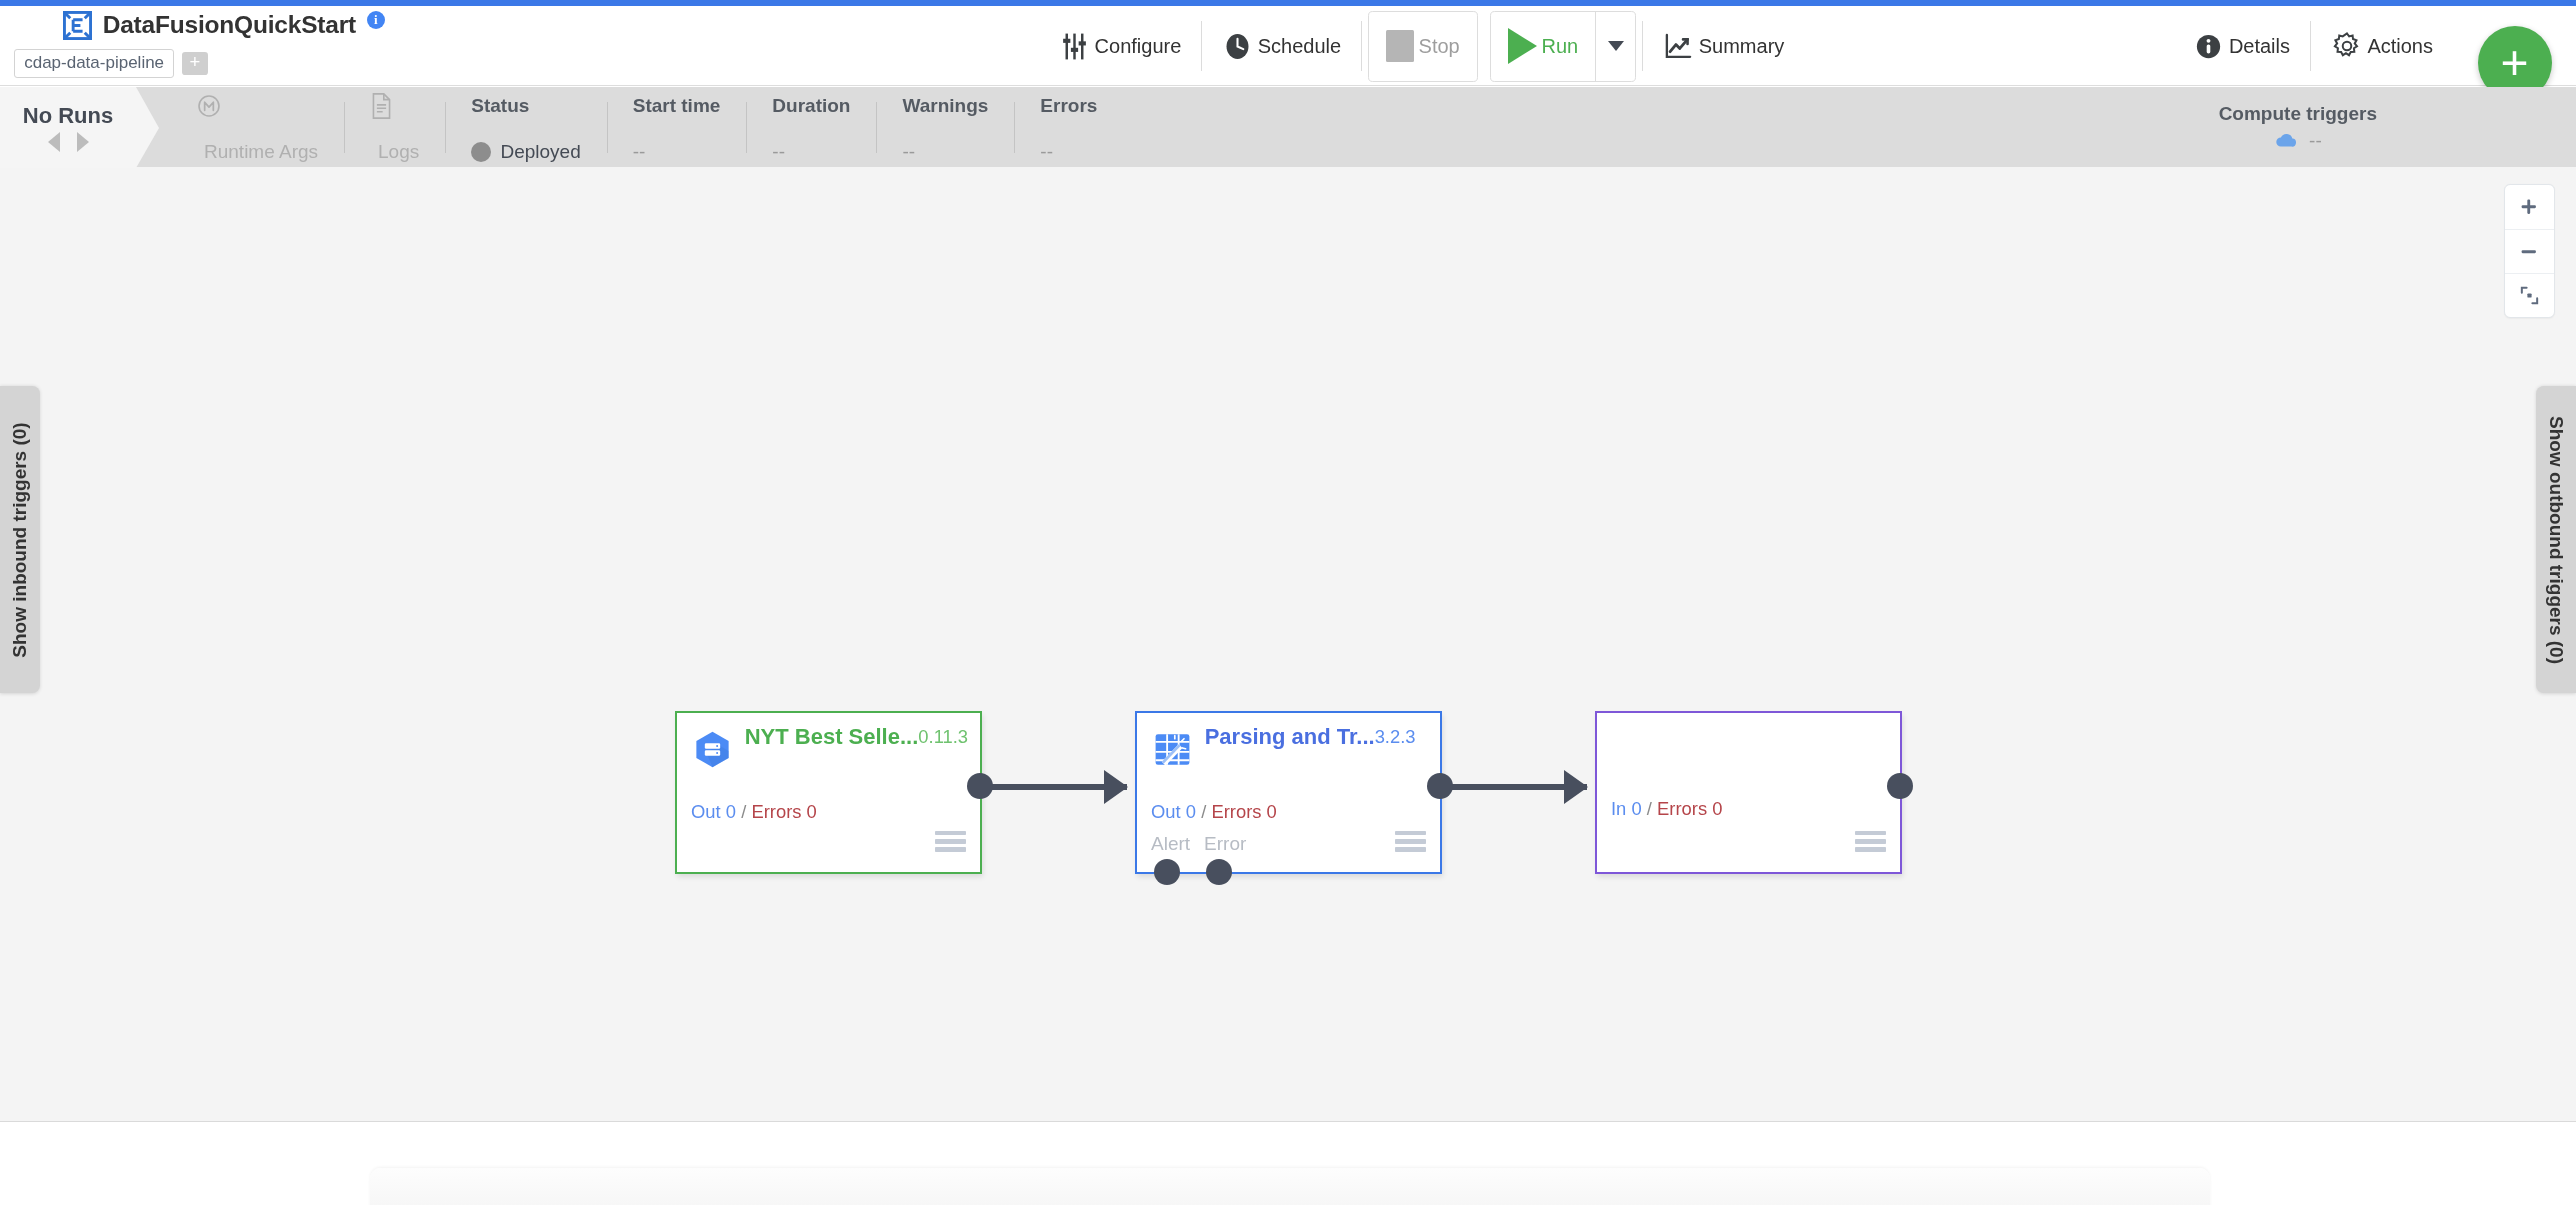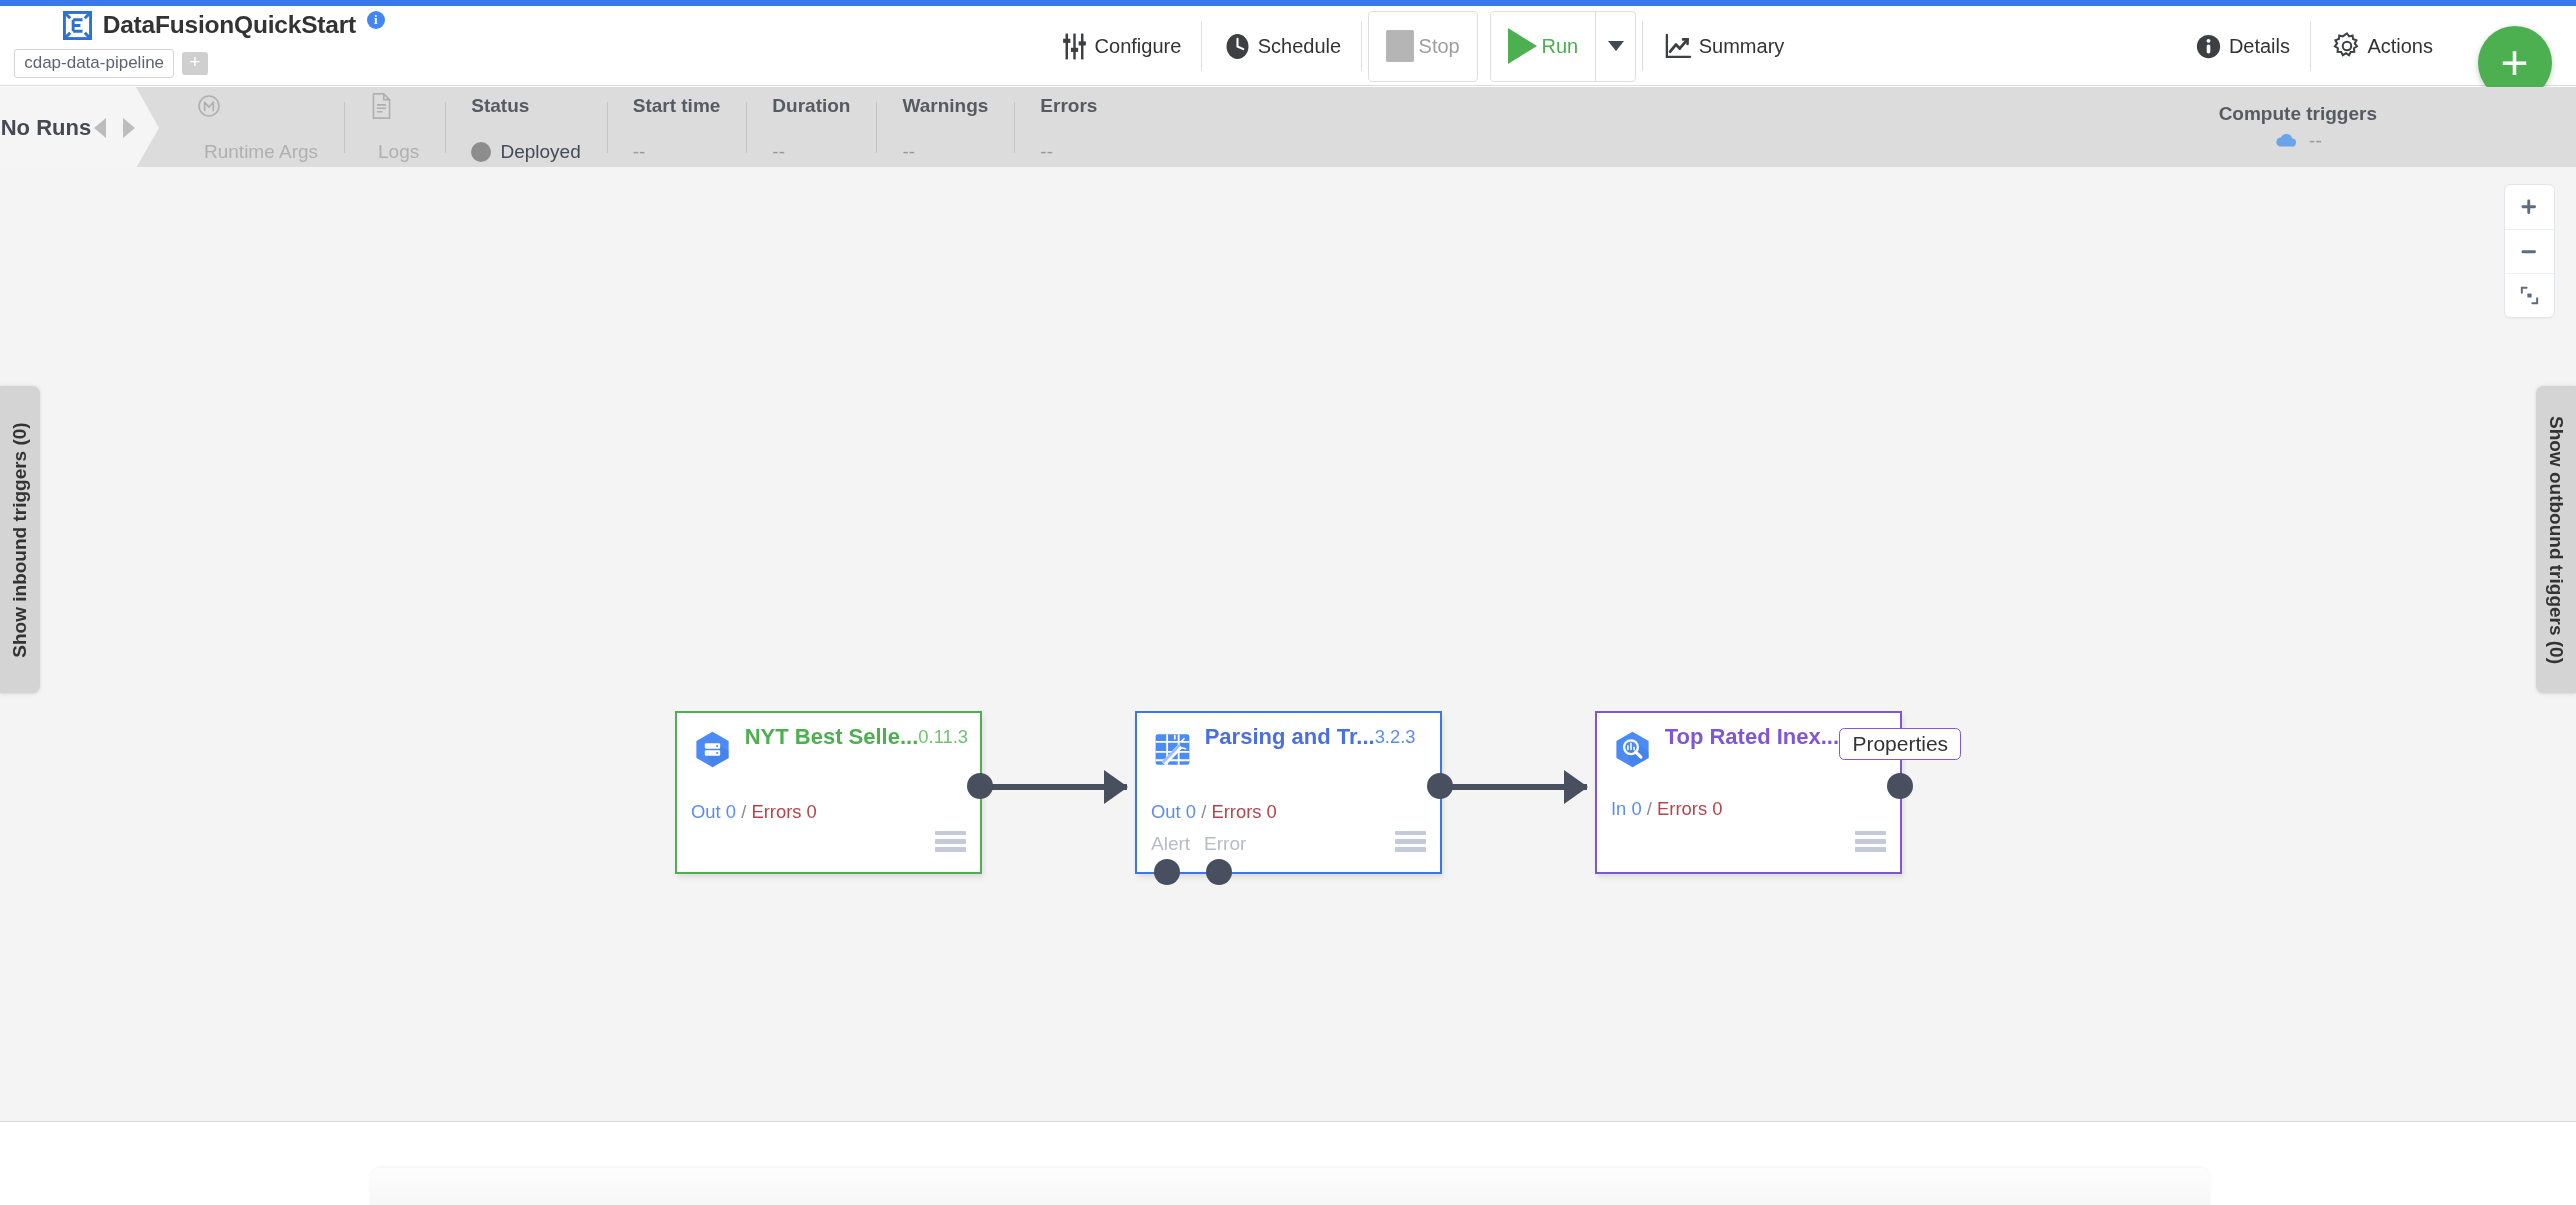--- a/index.html
+++ b/index.html
@@ -120,21 +120,21 @@
   
   .statusbar {
     position: absolute; top: 87px; left: 0;
     width: 2576px; height: 81px;
     background: #dcdcdc;
     display: flex; align-items: stretch;
   }
   .runs-tab {
     position: relative;
     width: 136px; background: #f5f5f5;
-    display: flex; flex-direction: row;
+    display: flex; flex-direction: column;
     align-items: center; justify-content: center; gap: 3.1px;
     z-index: 2;
   }
   .runs-tab::after {
     content: ""; position: absolute; right: -23px; top: 0;
     width: 0; height: 0;
     border-top: 41px solid transparent;
     border-bottom: 40px solid transparent;
     border-left: 23px solid #f5f5f5;
   }
@@ -588,37 +588,20 @@
         <i></i>
         <i></i>
         <i></i>
       </div>
     <div class="port-dot" style="right:-13px; top:60px;"></div>
     <div class="port-dot" style="left:17px; bottom:-13px;"></div>
     <div class="port-dot" style="left:69px; bottom:-13px;"></div>
   </div>
 
   <div class="node" style="left:1595px; top:544px; border-color:#7e57d8;">
-    <div class="n-head">
-      <svg class="n-icon" viewBox="0 0 56 56">
-        <polygon points="28,5 49,17 49,39 28,51 7,39 7,17" fill="#4c8bf5"></polygon>
-        <polygon points="28,51 49,39 49,31 34,20 20,32" fill="#3f7ce0" opacity="0.45"></polygon>
-        <circle cx="26" cy="25" r="9" fill="none" stroke="#ffffff" stroke-width="3"></circle>
-        <path d="M32 31 L39 38" stroke="#ffffff" stroke-width="4" stroke-linecap="round"></path>
-        <g stroke="#ffffff" stroke-width="2" stroke-linecap="round">
-          <path d="M22 28 V23"></path>
-            <path d="M26 28 V20"></path>
-            <path d="M30 28 V25"></path>
-        </g>
-      </svg>
-      <div class="n-titles">
-        <div class="n-name" style="color:#7e57d8;">Top Rated Inex...</div>
-        <div class="properties-btn">Properties</div>
-      </div>
-    </div>
     <div class="n-metrics" style="bottom:52px;">
       <span class="m-in">In</span>
       <span class="m-in">0</span>
       <span class="m-sl">/</span>
       <span class="m-err">Errors</span>
       <span class="m-err">0</span>
     </div>
     <div class="n-menu">
         <i></i>
         <i></i>

